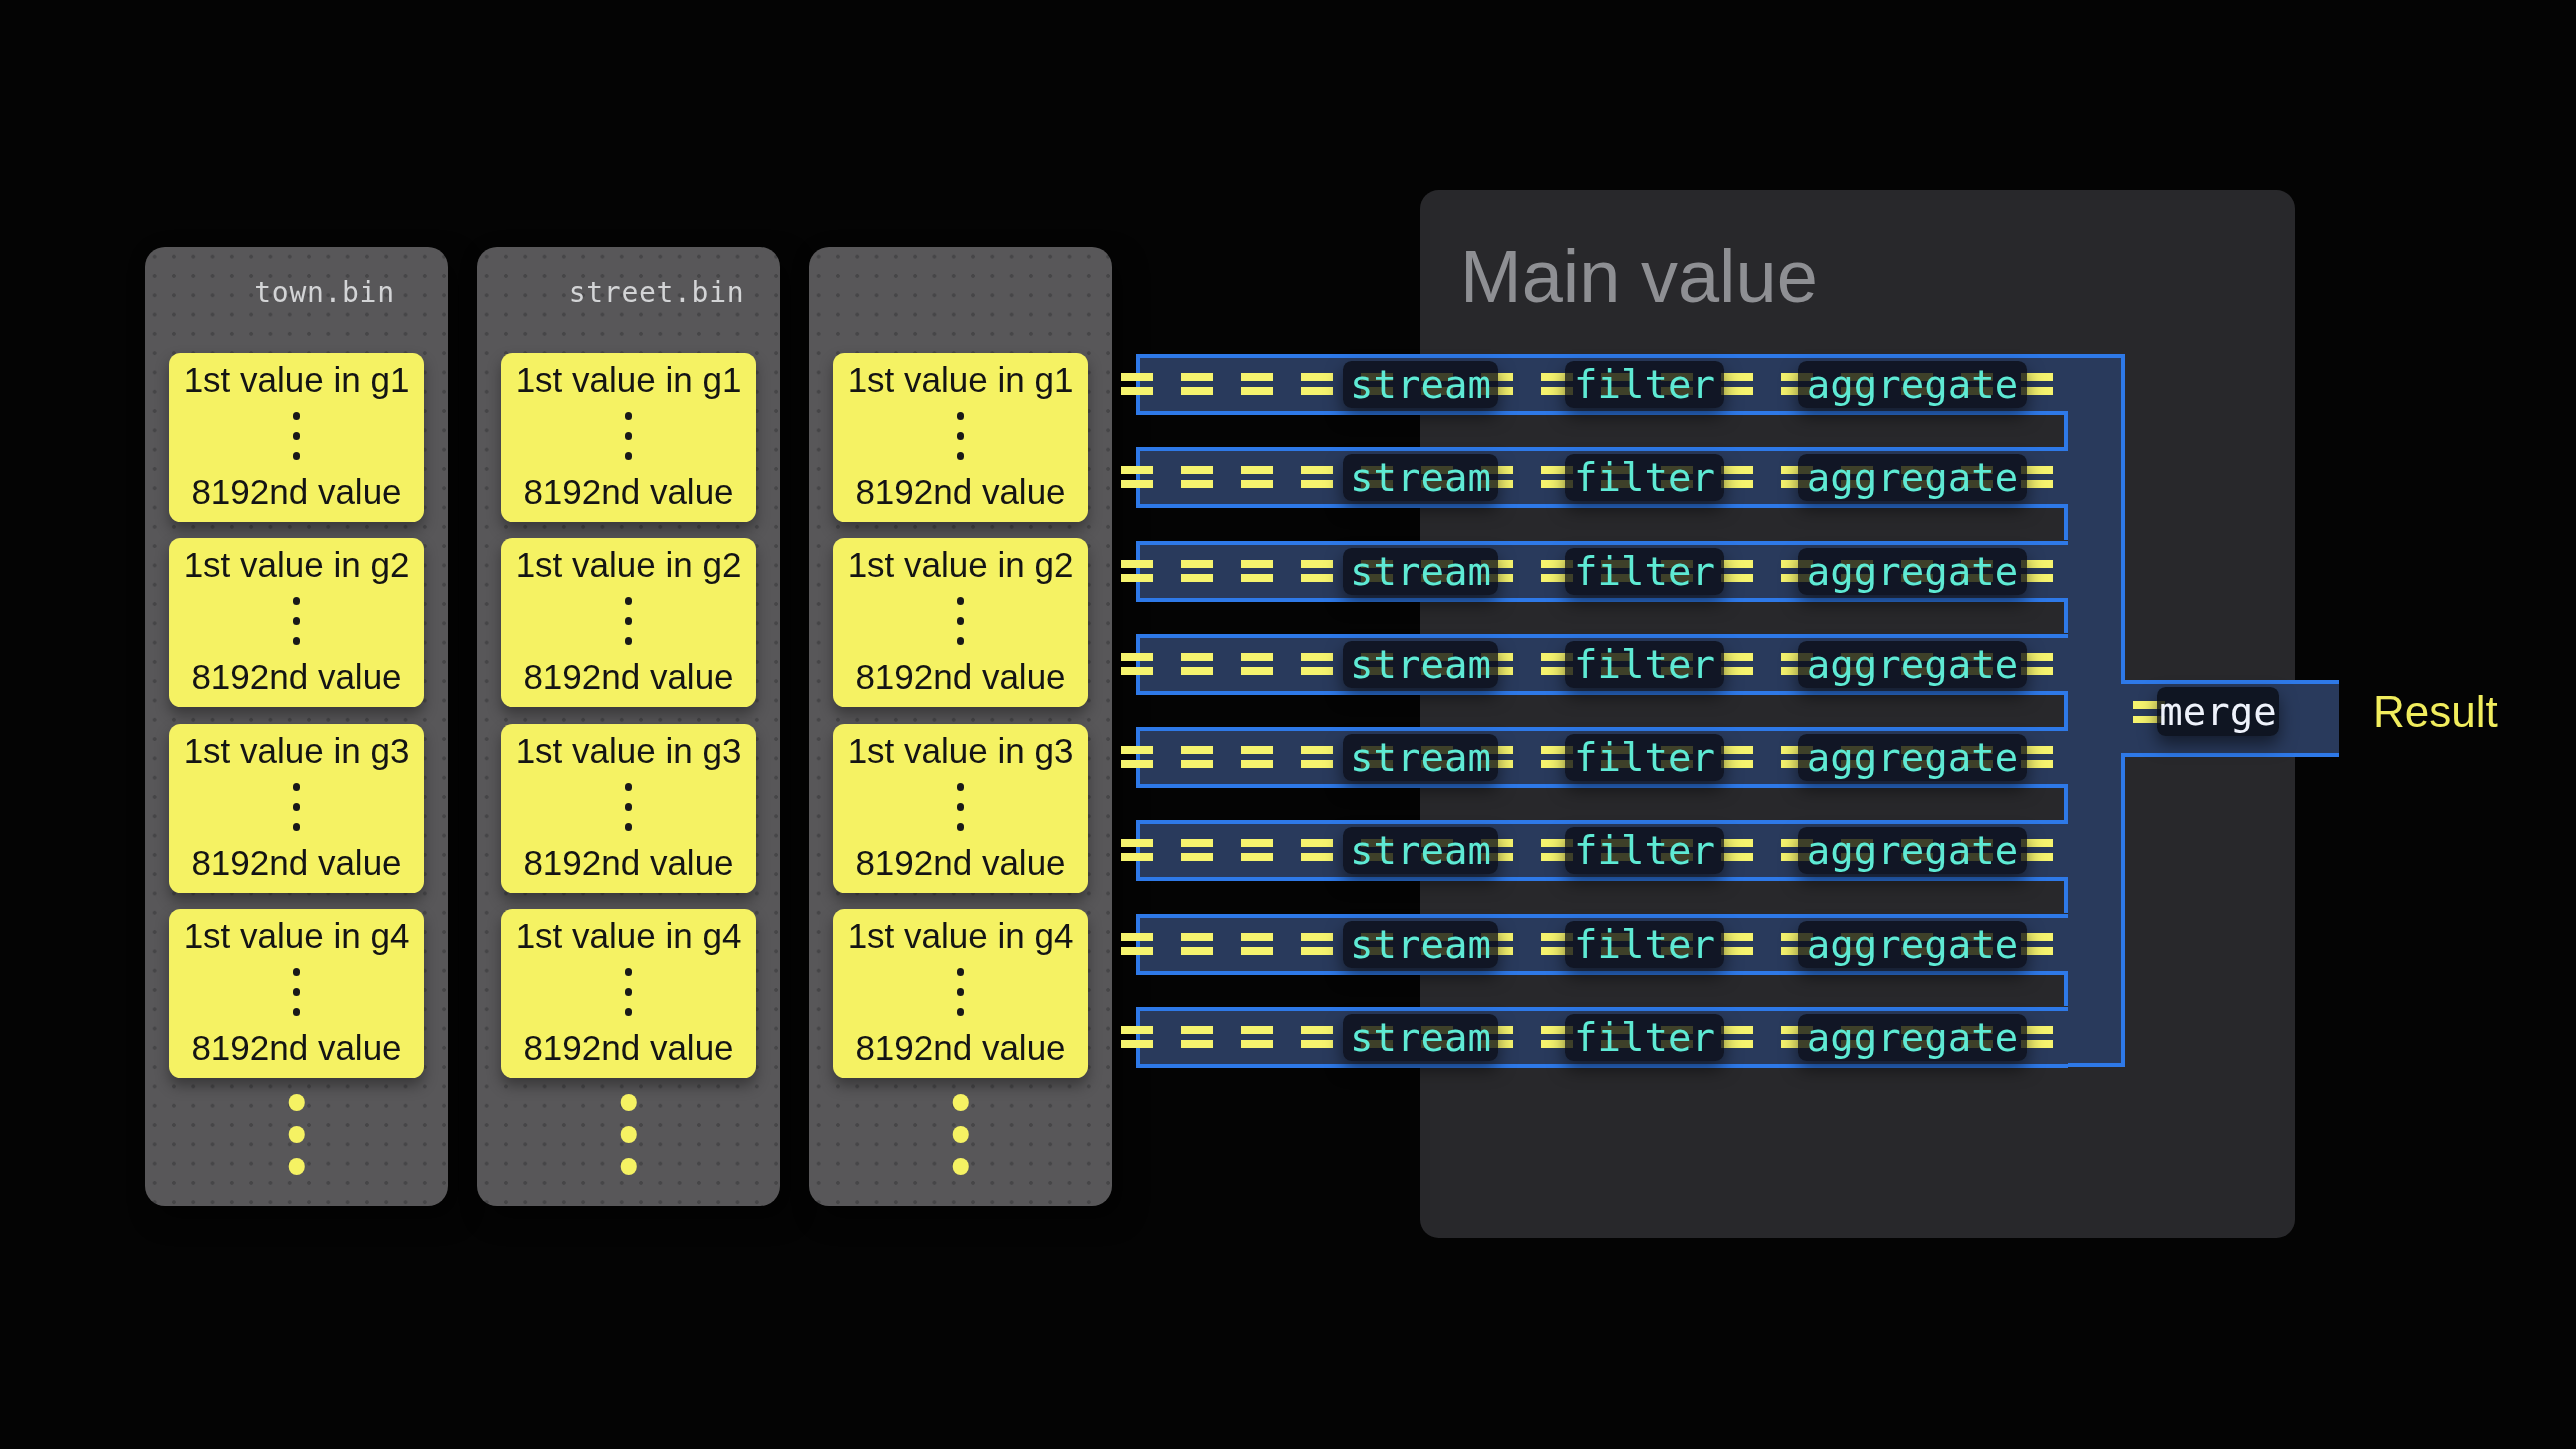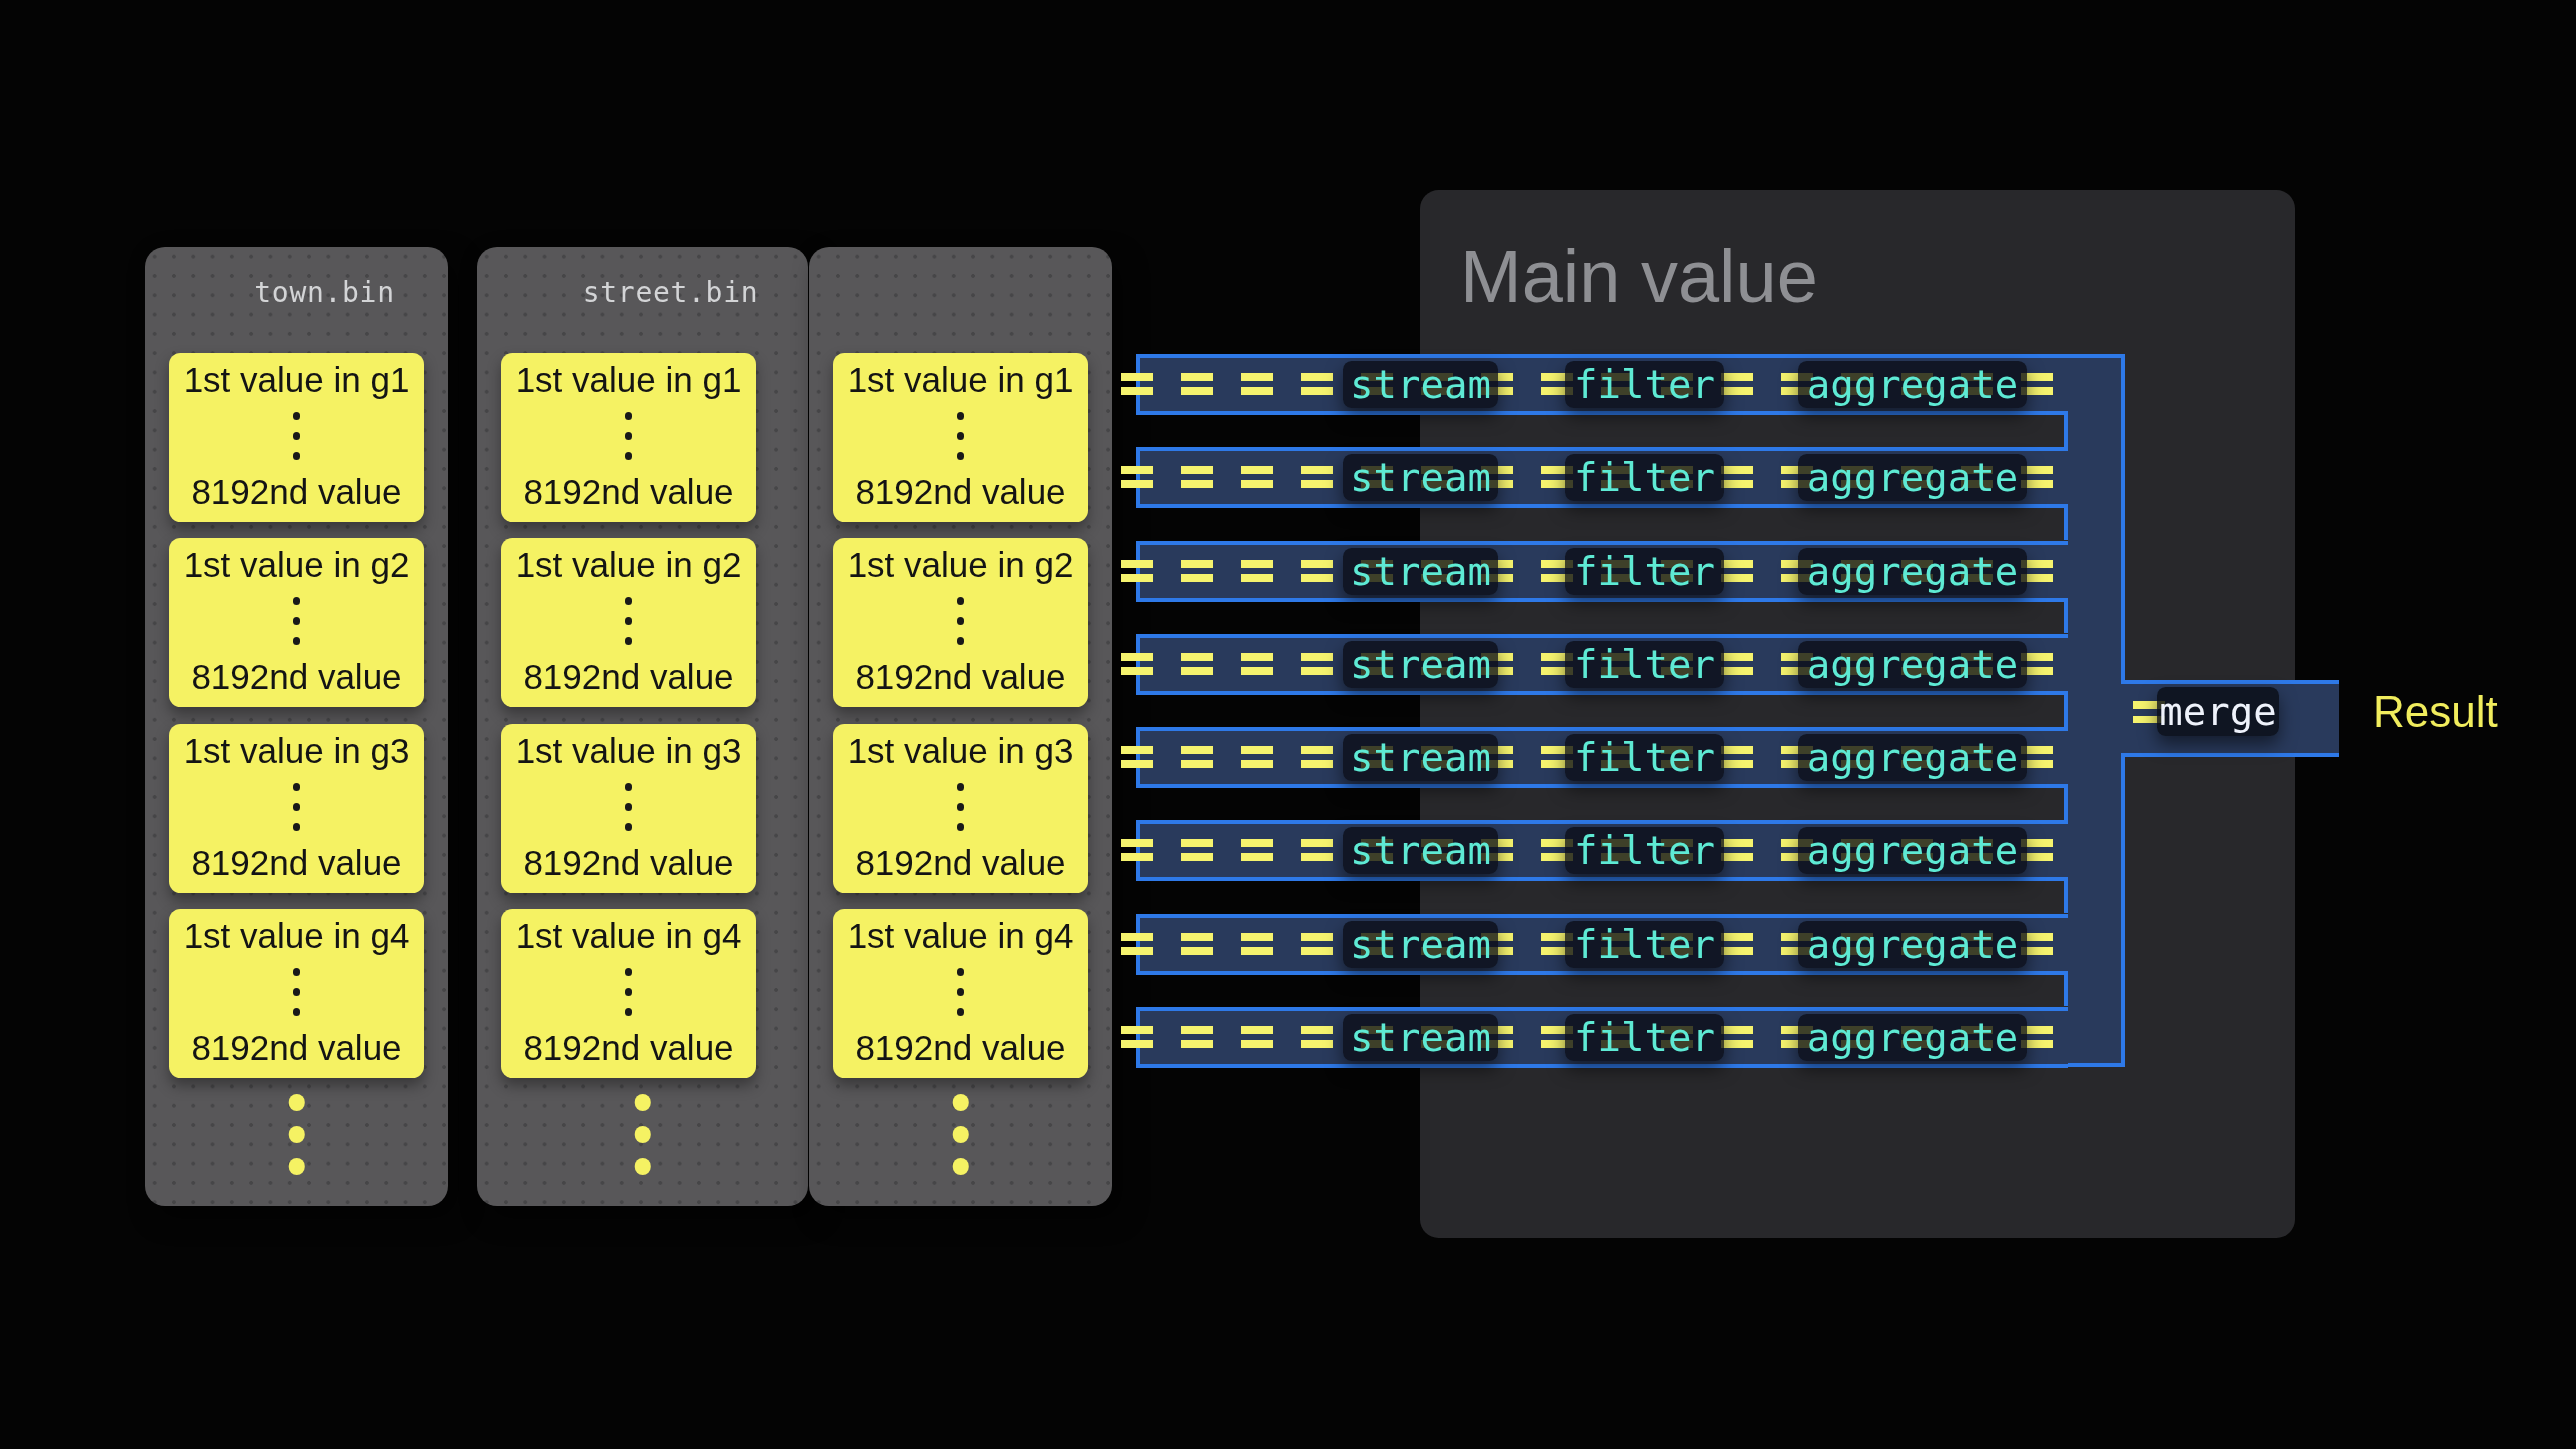--- a/index.html
+++ b/index.html
@@ -133,21 +133,21 @@
             <i></i>
           </div>
           <div class="vlabel">8192nd value</div>
         </div>
         <div class="col-ellipsis">
           <i></i>
           <i></i>
           <i></i>
         </div>
       </div>
-      <div class="file-column" style="left: 477px; padding-left: 28px;">
+      <div class="file-column" style="left: 477px;">
         <div class="file-header">street.bin</div>
         <div class="value-card" style="top: 106px;">
           <div class="vlabel">1st value in g1</div>
           <div class="mini-dots">
             <i></i>
             <i></i>
             <i></i>
           </div>
           <div class="vlabel">8192nd value</div>
         </div>

